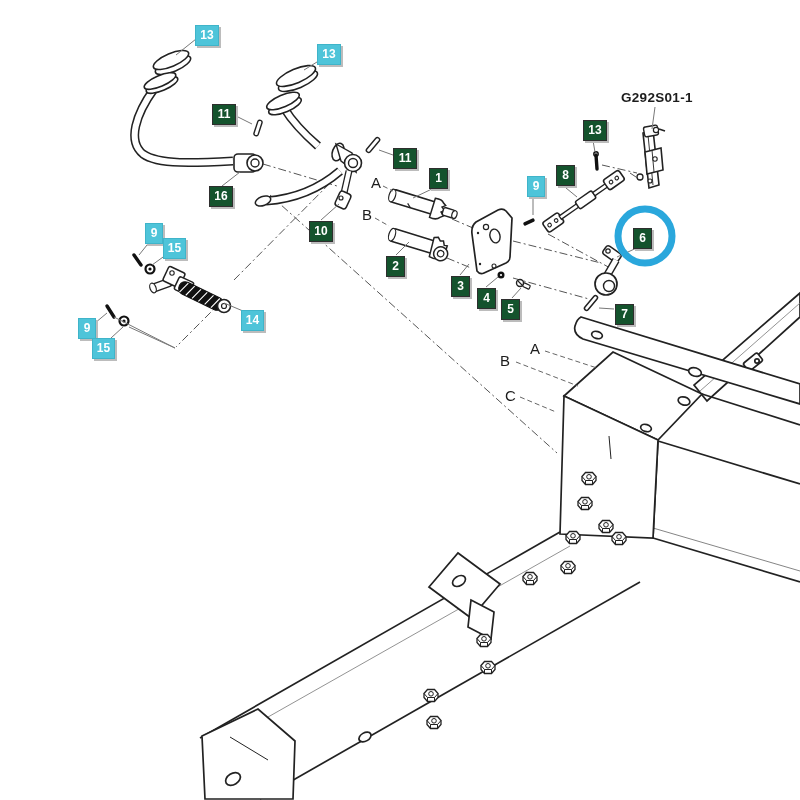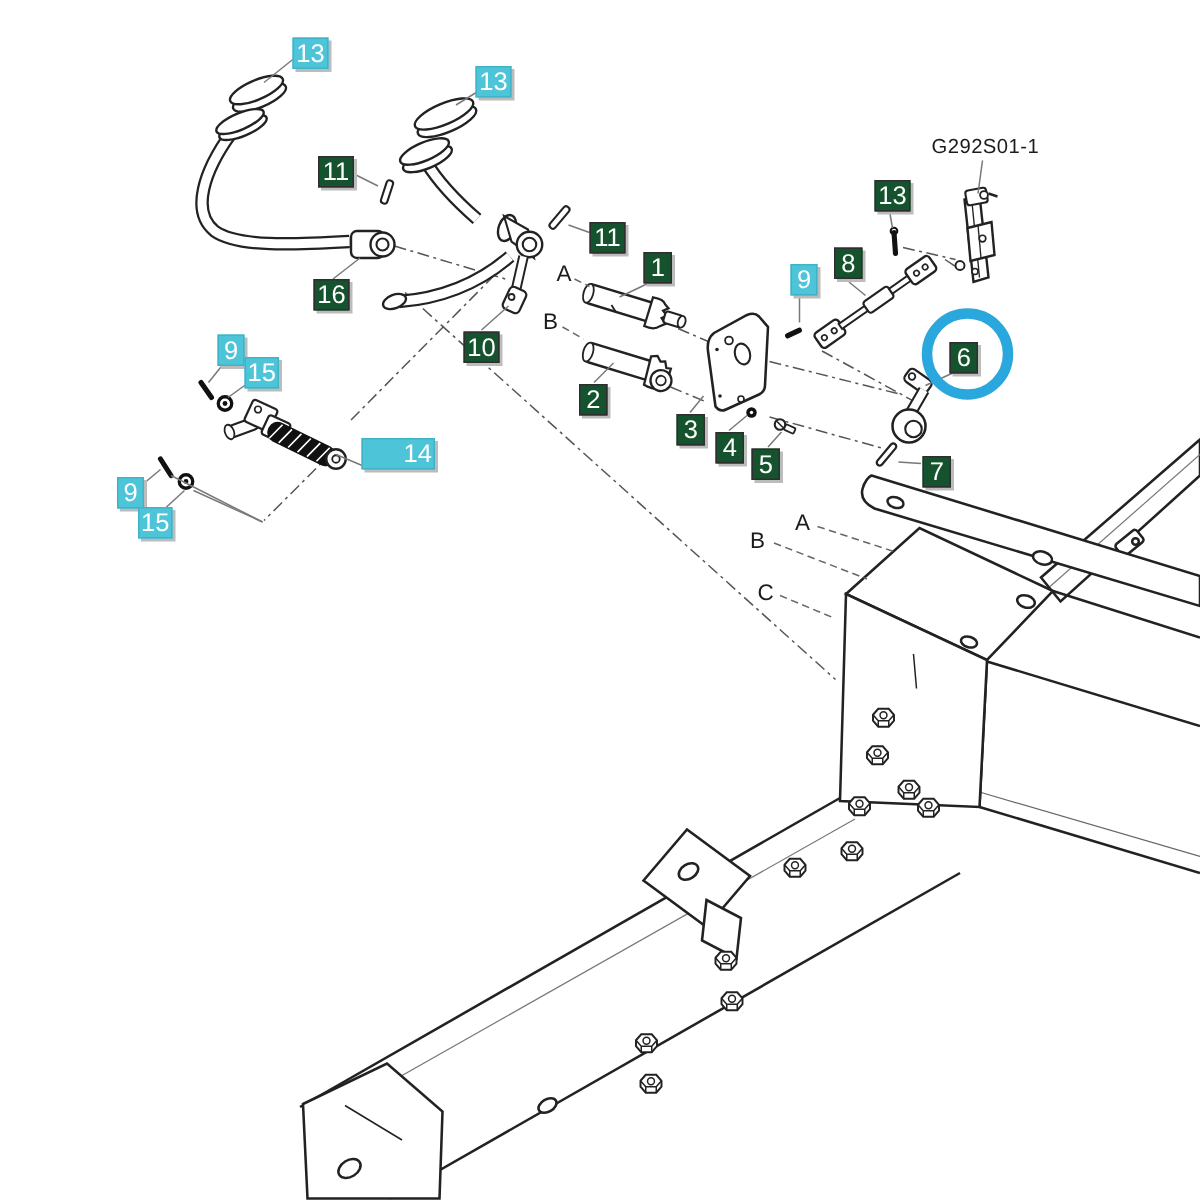--- a/index.html
+++ b/index.html
@@ -1,25 +1,25 @@
 <!DOCTYPE html>
 <html><head>
 <meta charset="utf-8">
 <style>
   html,body{margin:0;padding:0;background:#ffffff;}
   #stage{position:relative;width:800px;height:800px;background:#fff;overflow:hidden;
          font-family:"Liberation Sans","DejaVu Sans",sans-serif;}
   #art{position:absolute;left:0;top:0;}
   .callout{position:absolute;height:19px;line-height:19px;text-align:center;
-           color:#fff;font-size:17px;font-weight:normal;
+           color:#fff;font-size:12px;font-weight:bold;
            box-shadow:2px 2px 0 #bcbcbc;cursor:pointer;}
   .callout.dark{background:#14532d;border:1px solid #2e2e2e;}
   .callout.cyan{background:#4ec4d9;border:1px solid #3fb4c9;}
   .refletter{position:absolute;color:#1c1c1c;font-size:15px;font-weight:normal;}
-  .partnum{position:absolute;color:#1c1c1c;font-size:13.5px;letter-spacing:.3px;}
+  .partnum{position:absolute;color:#1c1c1c;font-size:13.5px;letter-spacing:.3px;font-weight:bold;}
 </style>
 </head>
 <body>
 
 <div id="stage">
 
 <svg id="art" width="800" height="800" viewBox="0 0 800 800">
   <defs>
     <g id="nut">
       <path d="M-7,-2.5 L-3.5,-6.5 L3.5,-6.5 L7,-2.5 L7,1.5 L3.5,5.5 L-3.5,5.5 L-7,1.5 Z" fill="#fff" stroke="#222" stroke-width="1.3"></path>
@@ -294,21 +294,21 @@
       <div class="callout dark" style="left: 451px; top: 276px; width: 17px;">3</div>
       <div class="callout dark" style="left: 477px; top: 288px; width: 17px;">4</div>
       <div class="callout dark" style="left: 501px; top: 299px; width: 17px;">5</div>
       <div class="callout dark" style="left: 556px; top: 165px; width: 17px;">8</div>
       <div class="callout dark" style="left: 583px; top: 120px; width: 22px;">13</div>
       <div class="callout cyan" style="left: 527px; top: 176px; width: 16px;">9</div>
       <div class="callout dark" style="left: 633px; top: 228px; width: 17px;">6</div>
       <div class="callout dark" style="left: 615px; top: 304px; width: 17px;">7</div>
       <div class="callout cyan" style="left: 145px; top: 223px; width: 16px;">9</div>
       <div class="callout cyan" style="left: 163px; top: 238px; width: 21px;">15</div>
-      <div class="callout cyan" style="left: 241px; top: 292px; width: 21px; padding-left: 26px;">14</div>
+      <div class="callout cyan" style="left: 241px; top: 310px; width: 21px;">14</div>
       <div class="callout cyan" style="left: 78px; top: 318px; width: 16px;">9</div>
       <div class="callout cyan" style="left: 92px; top: 338px; width: 21px;">15</div>
       <div class="refletter" style="left: 371px; top: 174px;">A</div>
       <div class="refletter" style="left: 362px; top: 206px;">B</div>
       <div class="refletter" style="left: 530px; top: 340px;">A</div>
       <div class="refletter" style="left: 500px; top: 352px;">B</div>
       <div class="refletter" style="left: 505px; top: 387px;">C</div>
     </div>
 
 </div>

